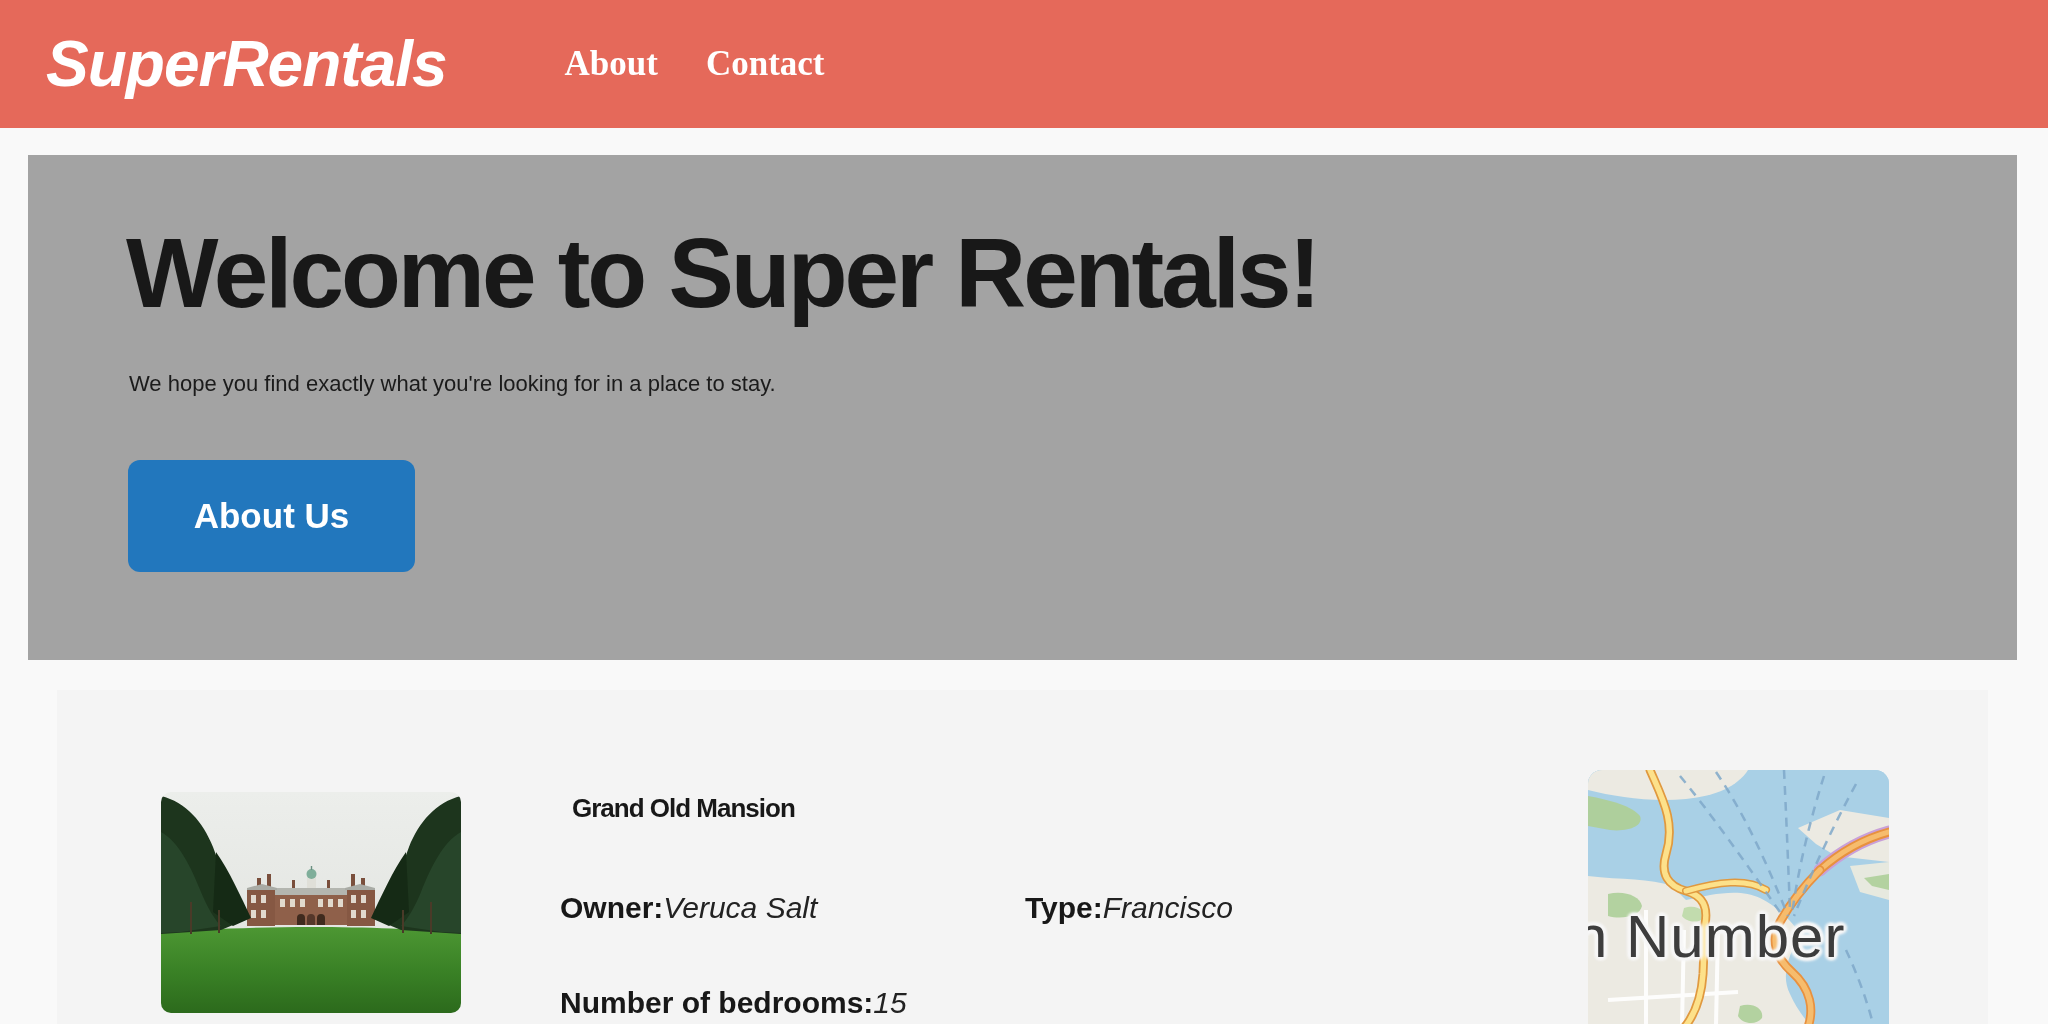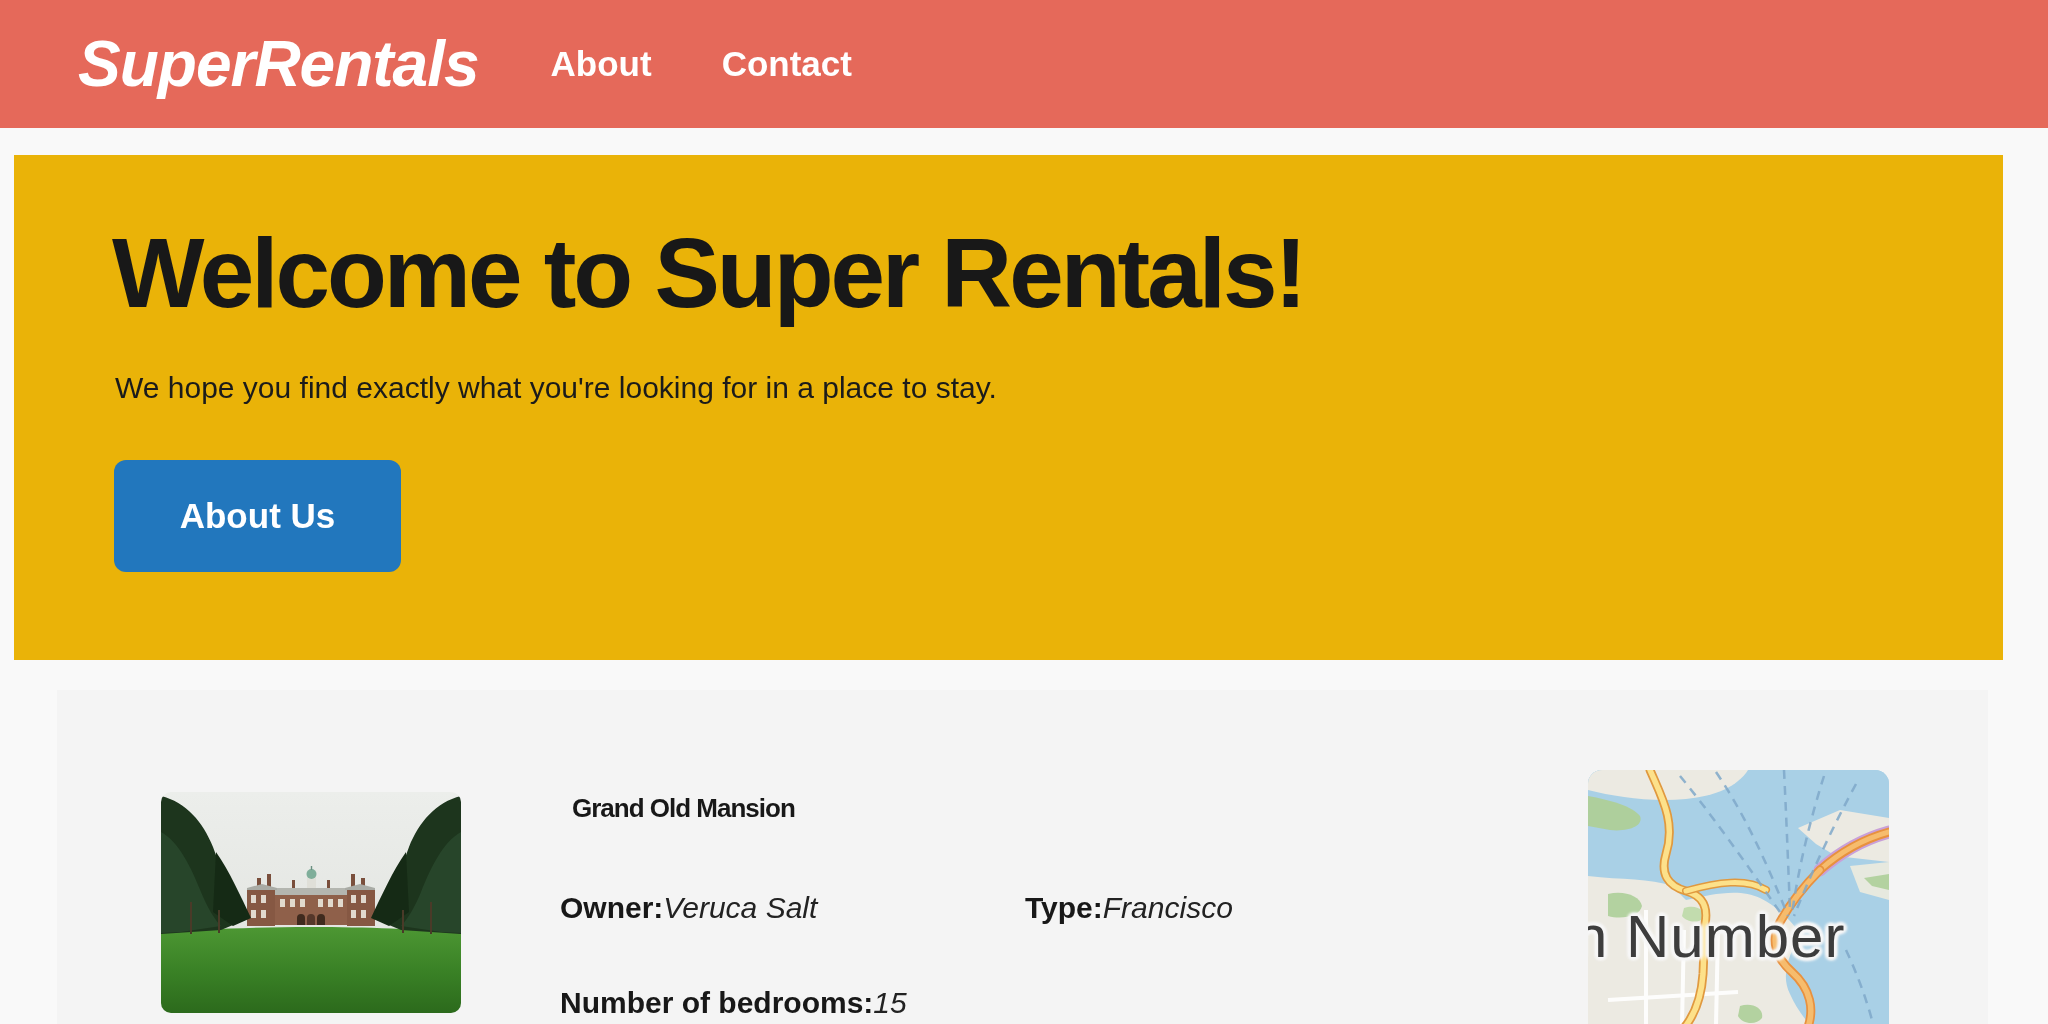--- a/index.html
+++ b/index.html
@@ -8,48 +8,48 @@
     background:#f9f9f9;
     font-family:"Liberation Sans", sans-serif;
     color:#1b1b1b;
     position:relative;
   }
 
   
   .topbar {
     position:absolute; left:0; top:0; width:2048px; height:128px;
     background:#e5695a;
-    display:flex; align-items:center;padding-left:32px;
+    display:flex; align-items:center;
   }
   .logo {
     margin-left:46px;
     font-size:64px; font-weight:bold; font-style:italic;
     color:#ffffff; letter-spacing:-1px;
     cursor:pointer;
   }
-  .topnav { display:flex; margin-left:72px; gap:70px; }
+  .topnav { display:flex; margin-left:118px; gap:48px;font-family:Liberation Serif, serif; }
   .topnav a {
     color:#ffffff; text-decoration:none;
     font-size:35px; font-weight:bold;
     cursor:pointer;
   }
 
   
   .jumbotron {
-    position:absolute; left:14px; top:155px; width:1989px; height:505px;
-    background:#eab308;
+    position:absolute; left:28px; top:155px; width:1989px; height:505px;
+    background:#a3a3a3;
   }
   .jumbo-title {
     position:absolute; left:98px; top:62px;
     font-size:98px; font-weight:bold; letter-spacing:-3px;
     color:#181818; white-space:nowrap;
   }
   .jumbo-subtitle {
     position:absolute; left:101px; top:216px;
-    font-size:30px; color:#1b1b1b; white-space:nowrap;
+    font-size:22px; color:#1b1b1b; white-space:nowrap;
   }
   .cta-button {
     position:absolute; left:100px; top:305px;
     width:287px; height:112px;
     background:#2277bd; border:none; border-radius:12px;
     color:#ffffff; font-size:35px; font-weight:bold;
     font-family:"Liberation Sans", sans-serif;
     cursor:pointer;
   }
 

